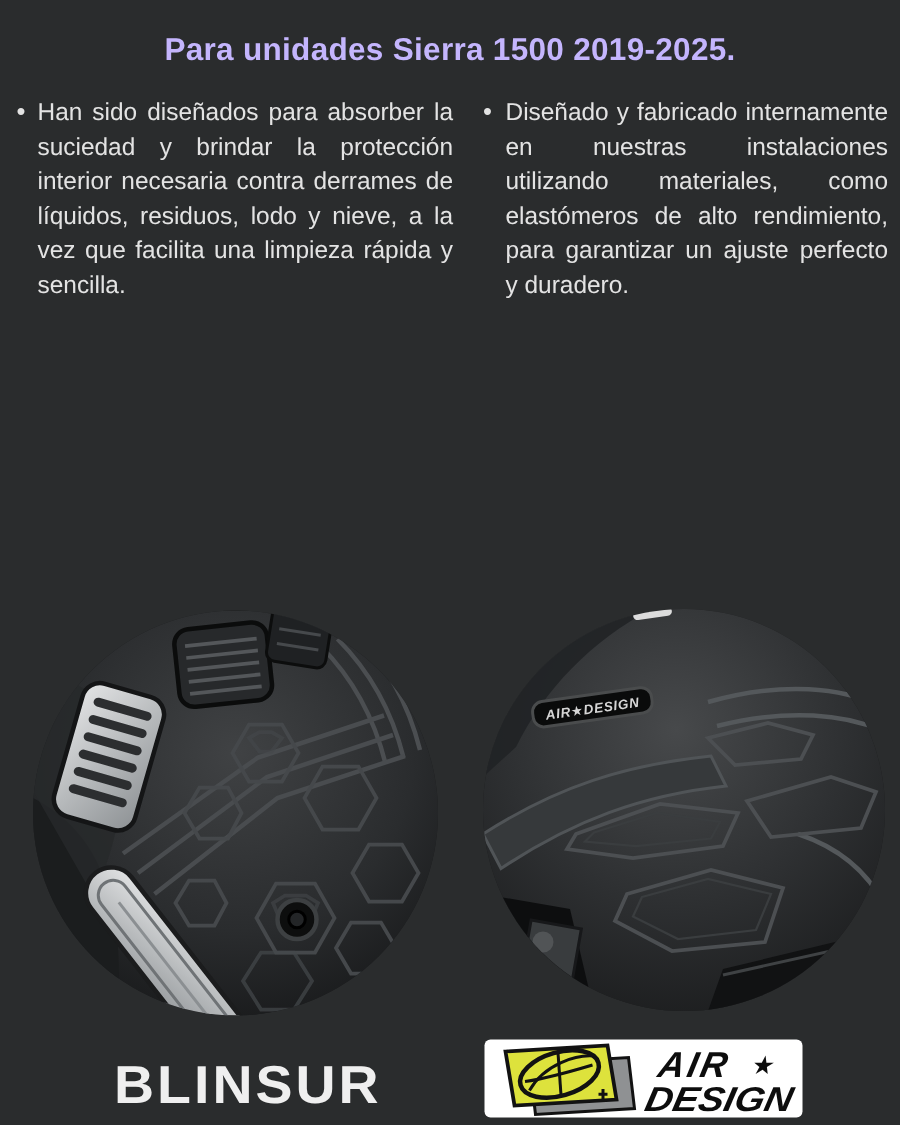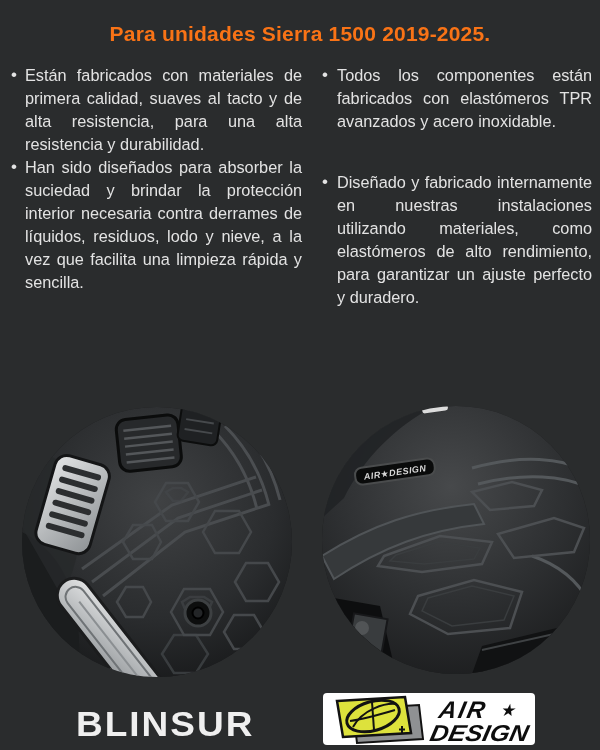--- a/index.html
+++ b/index.html
@@ -8,21 +8,21 @@
     background:#2a2c2d;
     font-family:"Liberation Sans","DejaVu Sans",sans-serif;
     overflow:hidden;
   }
   .page{position:relative;width:600px;height:750px;background:#2a2c2d;}
 
   .title{
     position:absolute;top:22px;left:0;right:0;margin:0;
     text-align:center;
     font-size:21px;font-weight:bold;
-    color:#f97316;
+    color:#c4b5fd;
     letter-spacing:.2px;
   }
 
   ul{list-style:none;margin:0;padding:0;}
   .bullet{
     position:relative;
     padding-left:16px;
     color:#e3e3e3;
     font-size:16.3px;line-height:23px;
     text-align:justify;
@@ -67,26 +67,24 @@
   .airdesign svg{display:block;}
 </style>
 </head>
 <body>
 
 <div class="page">
 
   <h1 class="title">Para unidades Sierra 1500 2019-2025.</h1>
 
   <ul class="col-left">
-    <li class="bullet">Están fabricados con materiales de primera calidad, suaves al tacto y de alta resistencia, para una alta resistencia y durabilidad.</li>
     <li class="bullet">Han sido diseñados para absorber la suciedad y brindar la protección interior necesaria contra derrames de líquidos, residuos, lodo y nieve, a la vez que facilita una limpieza rápida y sencilla.</li>
   </ul>
 
   <ul class="col-right">
-    <li class="bullet">Todos los componentes están fabricados con elastómeros TPR avanzados y acero inoxidable.</li>
     <li class="bullet">Diseñado y fabricado internamente en nuestras instalaciones utilizando materiales, como elastómeros de alto rendimiento, para garantizar un ajuste perfecto y duradero.</li>
   </ul>
 
 
   <div class="photo photo-left">
     <svg viewBox="0 0 270 270" width="270" height="270">
       <defs>
         <radialGradient id="lgbg" cx="50%" cy="35%" r="80%">
           <stop offset="0" stop-color="#404244"></stop>
           <stop offset="0.55" stop-color="#2a2c2e"></stop>

